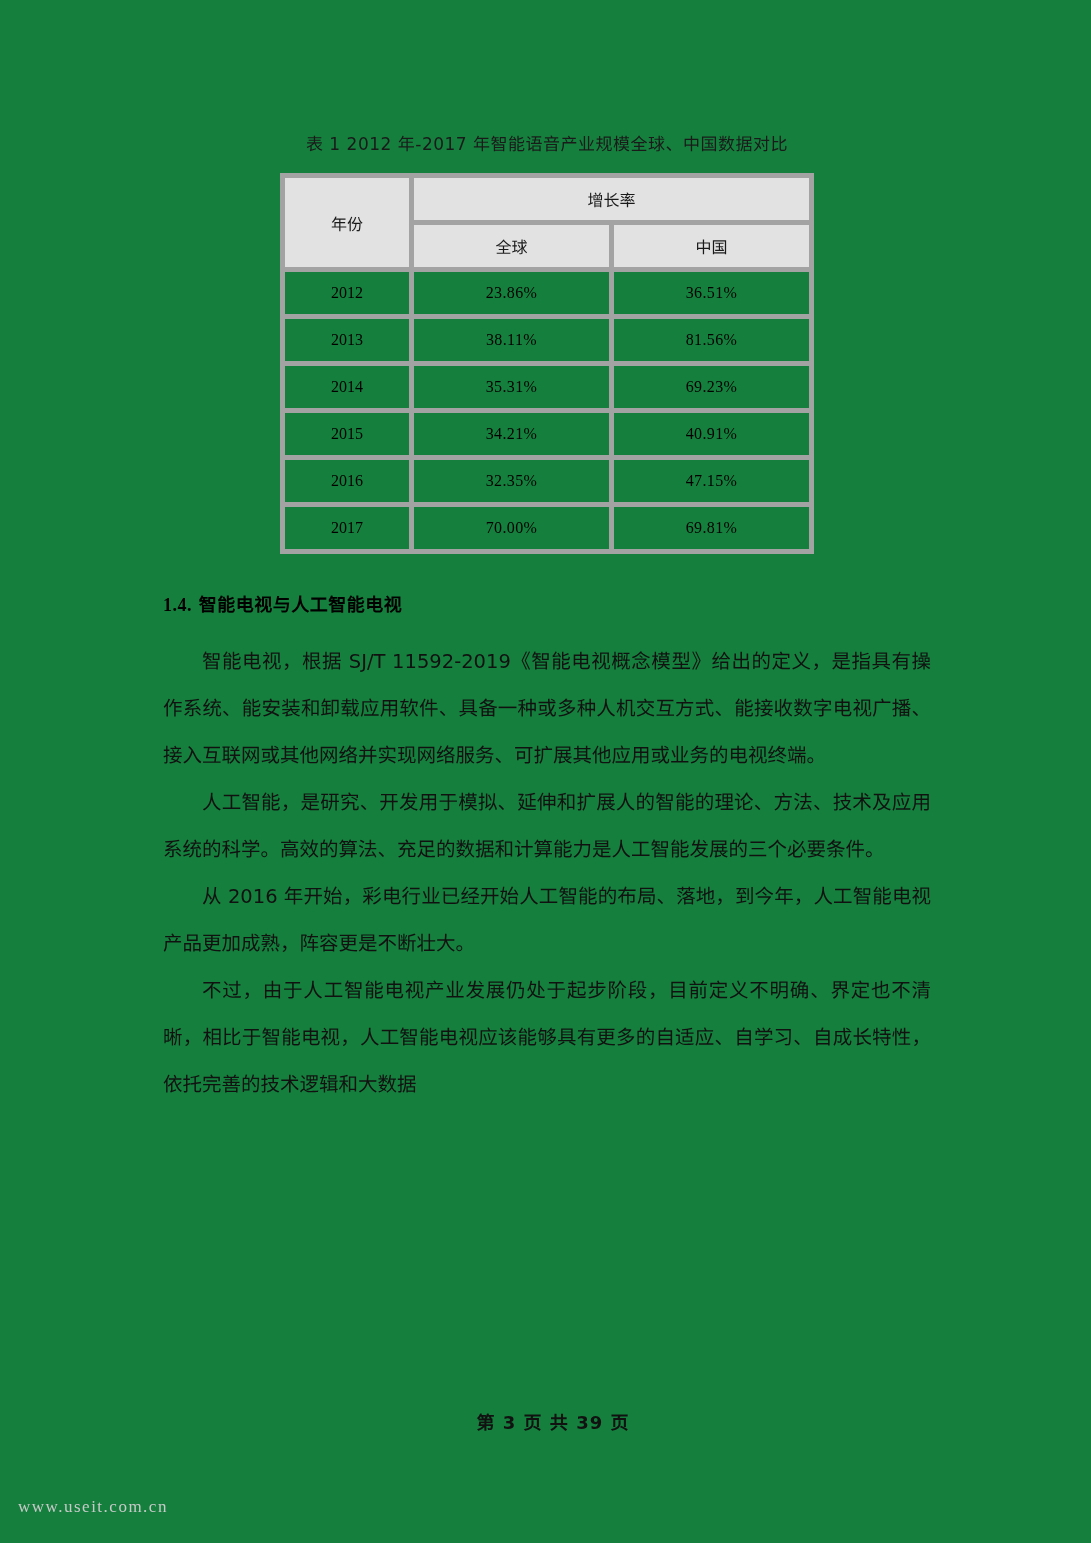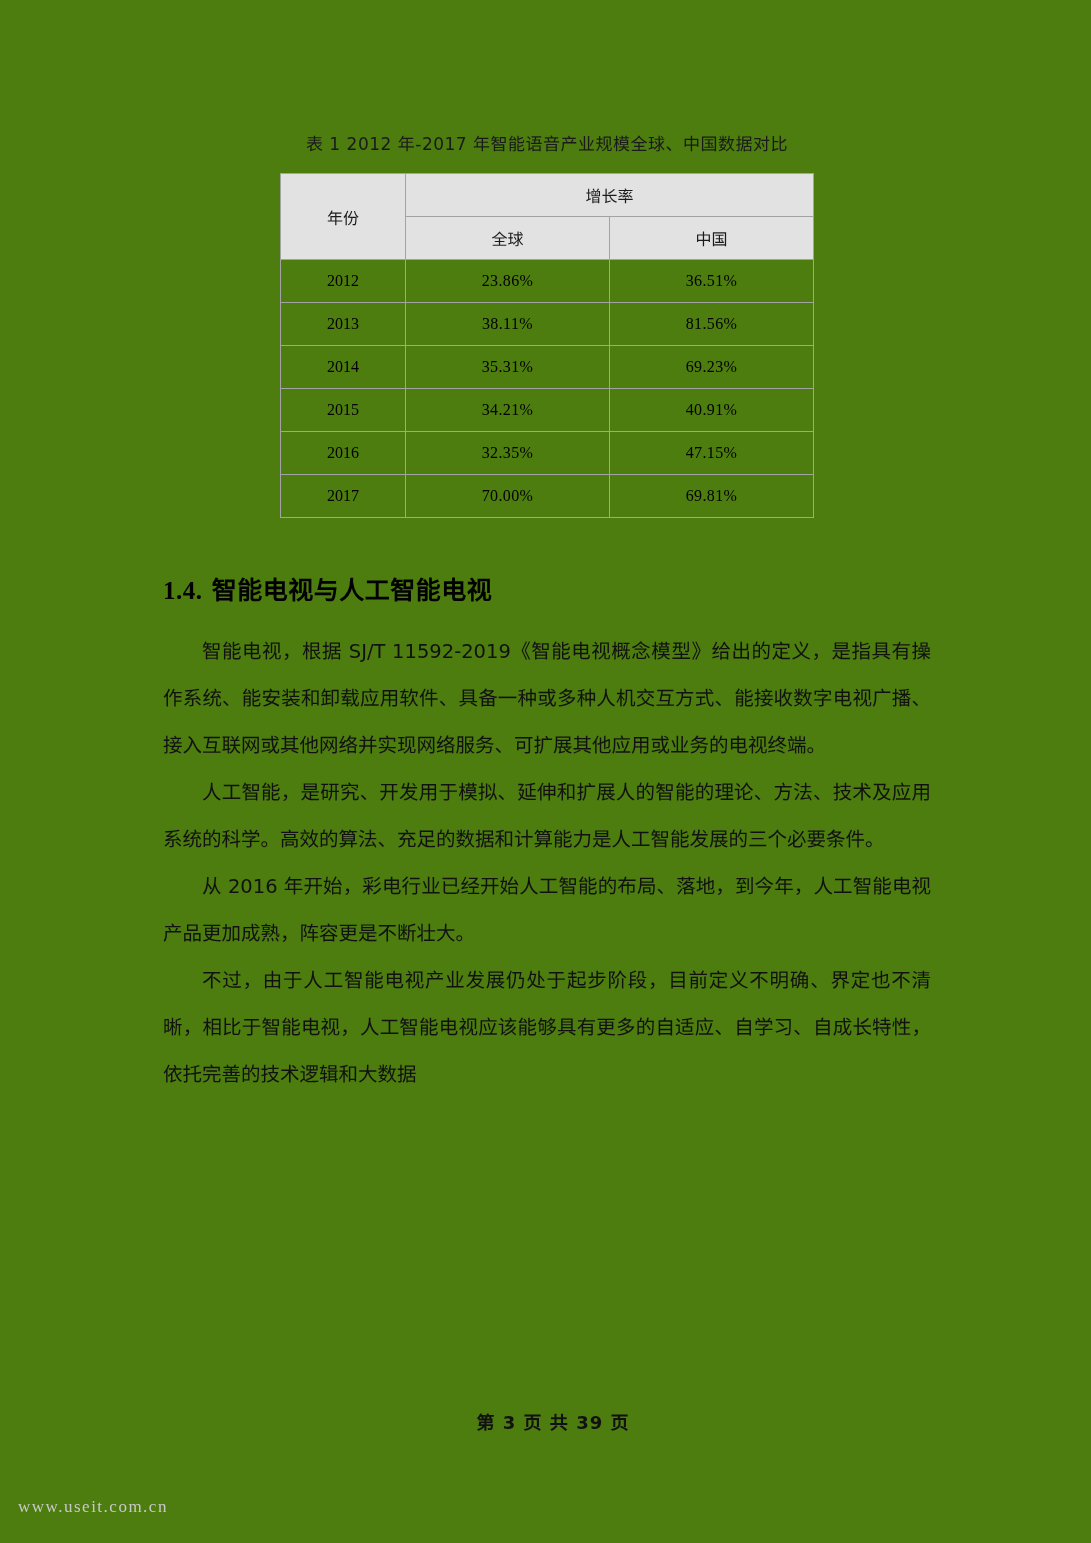--- a/index.html
+++ b/index.html
@@ -4,21 +4,21 @@
 <style>
   html, body {
     margin: 0;
     padding: 0;
     background: #ffffff;
   }
   .page {
     position: relative;
     width: 1091px;
     height: 1543px;
-    background: #4d7c0f;
+    background: #15803d;
     font-family: "Liberation Serif", serif;
     color: #000000;
     overflow: hidden;
     box-sizing: border-box;
   }
   .content {
     position: absolute;
     left: 163px;
     top: 0;
     width: 768px;
@@ -36,21 +36,21 @@
   }
 
   
   table.data-table {
     border-collapse: collapse;
     width: 534px;
     margin: 0 auto;
     table-layout: fixed;
   }
   table.data-table td, table.data-table th {
-    border: 1px solid #a3a3a3;
+    border: 5px solid #a3a3a3;
     text-align: center;
     vertical-align: middle;
     font-size: 16px;
     padding: 0;
     height: 42px;
     font-weight: normal;
   }
   .th-head {
     background: #e2e2e2;
     font-family: "DejaVu Sans", sans-serif;
@@ -78,23 +78,23 @@
     line-height: 47px;
     text-indent: 2em;
     margin: 0;
     text-align: justify;
     color: #111;
   }
   p.after-table { margin-top: 18px; }
 
   h2.section-title {
     font-family: "DejaVu Sans", sans-serif;
-    font-size: 25px;
+    font-size: 18px;
     font-weight: bold;
-    margin: 52px 0 22px 0;
+    margin: 36px 0 22px 0;
     letter-spacing: 0.5px;
     color: #000;
   }
   h2.section-title .num {
     font-family: "Liberation Serif", serif;
   }
 
   
   .page-footer {
     position: absolute;

